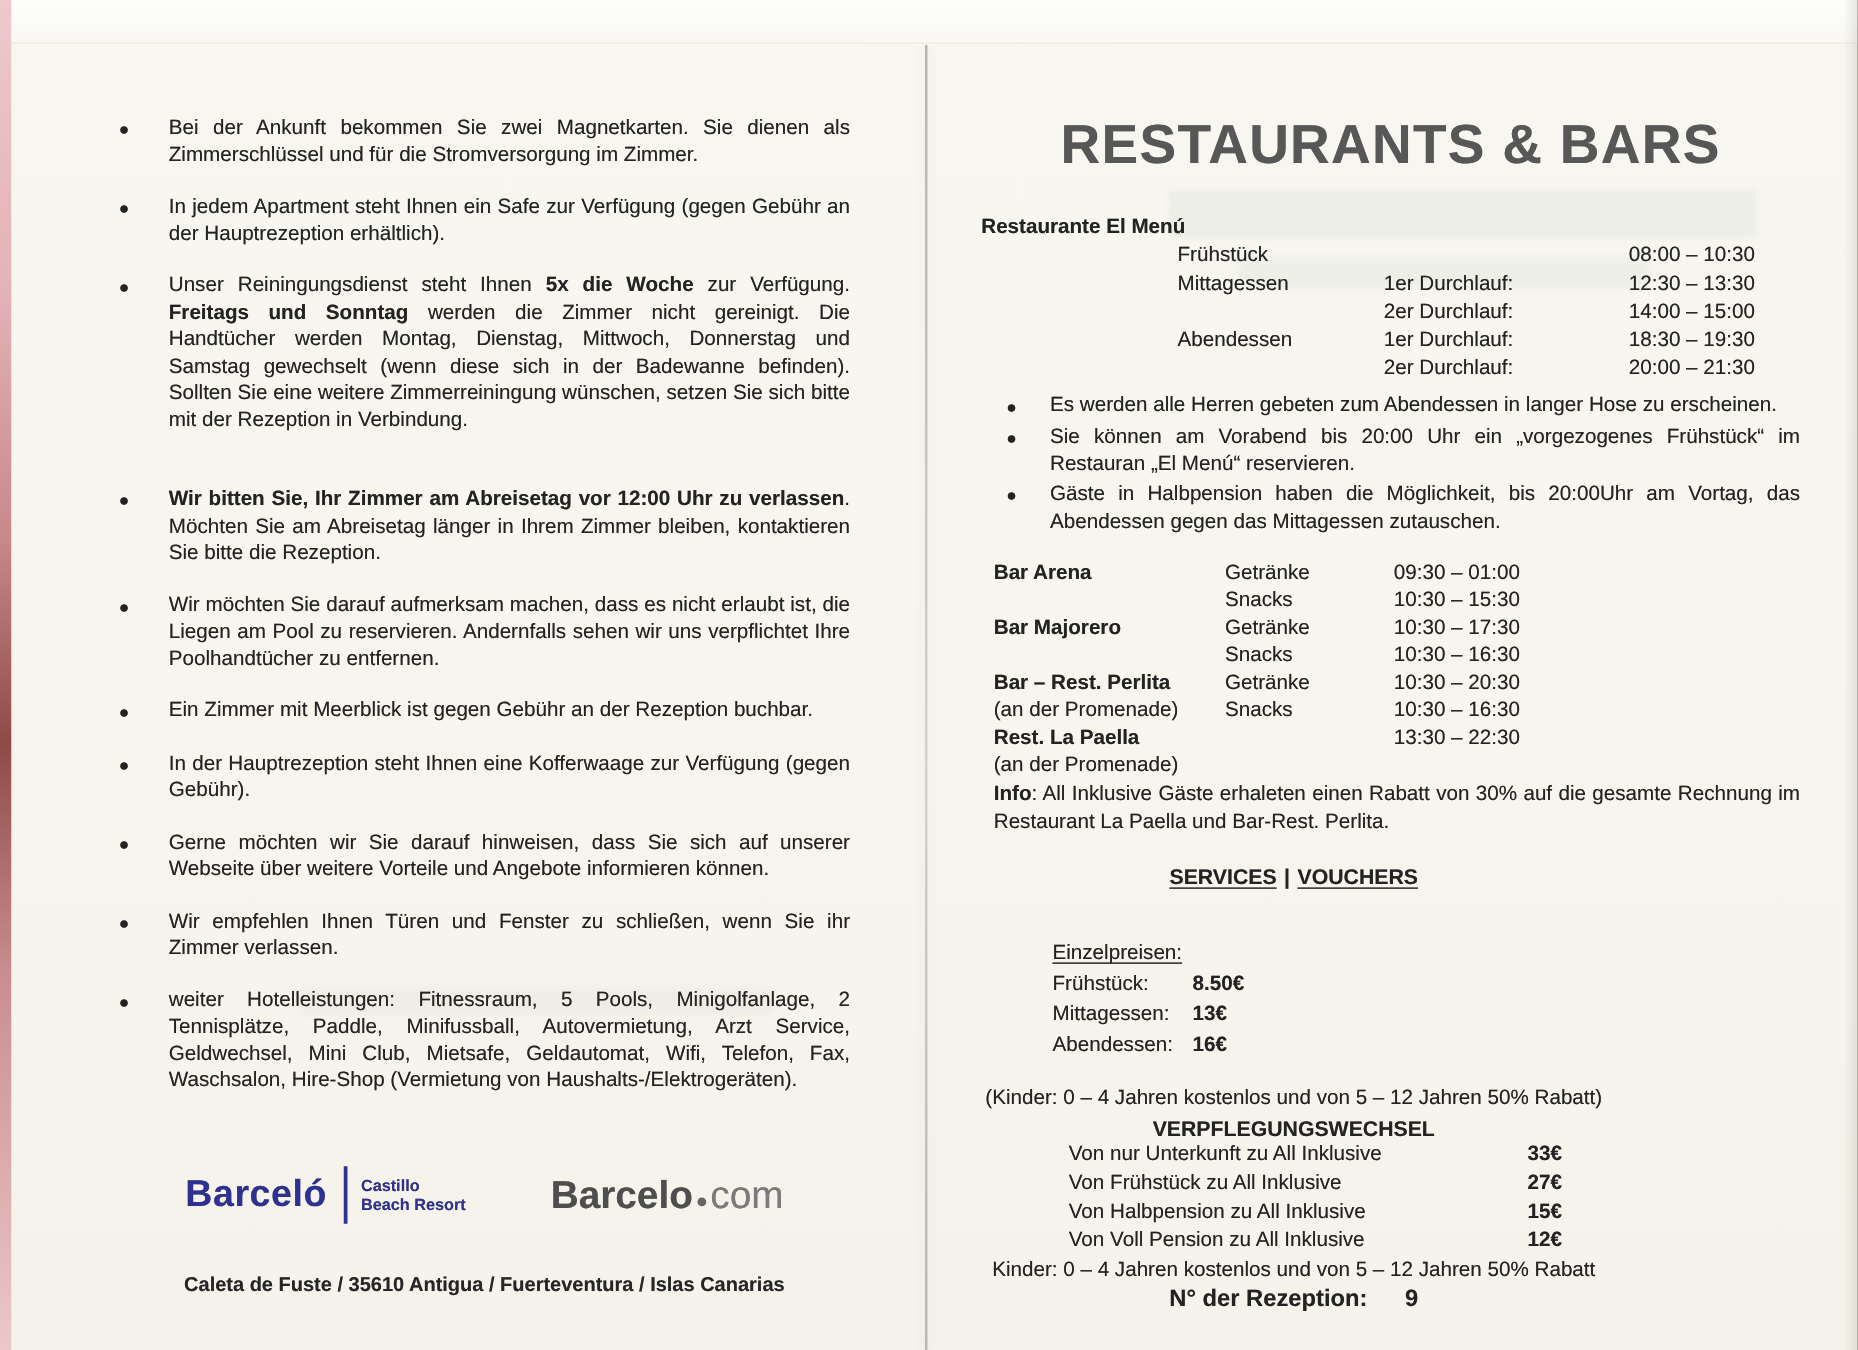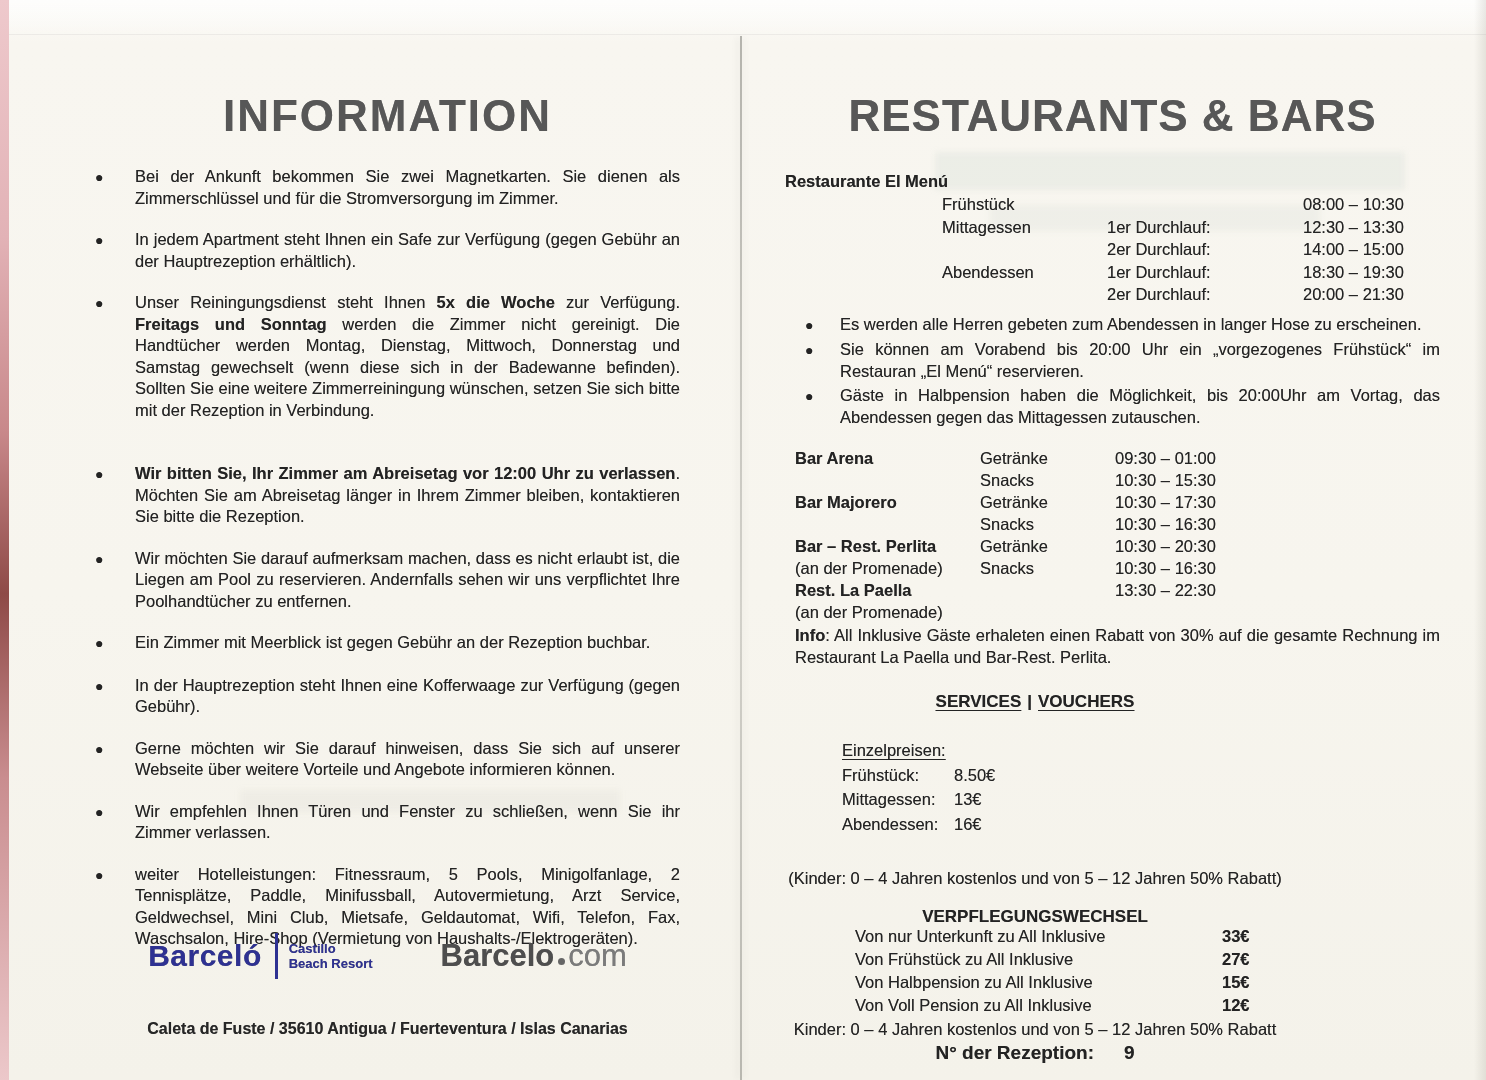--- a/index.html
+++ b/index.html
@@ -53,29 +53,29 @@
   .bars{margin-top:19px;}
   .bars-row{display:grid;grid-template-columns:185px 135px 1fr;padding-left:10px;font-size:16.5px;line-height:22px;}
   .bars-row .nm{font-weight:700;}
   .bars-row .nm.plain{font-weight:400;}
   .info-line{margin-top:1px;font-size:16.5px;line-height:22px;text-align:justify;padding-left:10px;}
   .center-col{width:500px;text-align:center;}
   .svc-head{margin-top:24px;font-weight:700;font-size:17px;}
   .svc-head .u{text-decoration:underline;text-underline-offset:3px;}
   .svc-head .sep{margin:0 6px;}
   .prices{position:relative;height:112px;margin-top:22px;font-size:16.5px;line-height:24.5px;text-align:left;}
-  .col-single{position:absolute;left:57px;top:4px;}
+  .col-single{position:absolute;left:57px;top:16px;}
   .col-single .hd{text-decoration:underline;text-underline-offset:3px;}
   .col-single .lbl{display:inline-block;width:112px;}
-  .col-single .val{font-weight:400;}
+  .col-single .val{font-weight:700;}
   .col-pkg{position:absolute;left:245px;top:0;font-weight:700;}
   .col-pkg .hd{text-decoration:underline;text-underline-offset:3px;}
   .note{font-size:16.5px;line-height:24px;}
   .notes{margin-top:20px;}
-  .vw-head{margin-top:17px;font-weight:700;font-size:17px;}
+  .vw-head{margin-top:4px;font-weight:700;font-size:17px;}
   .vw-row{position:relative;height:23px;font-size:16.5px;text-align:left;}
   .vw-row .lbl{position:absolute;left:70px;}
   .vw-row .val{position:absolute;left:437px;font-weight:600;}
   .vw-kinder{font-size:16.5px;margin-top:1px;}
   .reception{margin-top:3px;font-weight:700;font-size:19px;}
   .reception .num{margin-left:30px;}
 </style>
 </head>
 <body>
 
@@ -83,21 +83,20 @@
 
   <div class="top-edge"></div>
   <div class="edge-strip"></div>
   <div class="fold"></div>
   <div class="right-edge"></div>
   <div class="ghost" style="left:935px;top:152px;width:470px;height:38px;background:rgba(135,168,158,.10);"></div>
   <div class="ghost" style="left:990px;top:205px;width:330px;height:26px;background:rgba(135,168,158,.08);"></div>
   <div class="ghost" style="left:240px;top:790px;width:380px;height:22px;background:rgba(150,150,140,.07);"></div>
 
   <div class="left-page">
-    <div class="page-title">INFORMATION</div>
 
     <div class="bullet">
         <span class="dot">●</span>
         <span class="txt"><span>Bei der Ankunft bekommen Sie zwei Magnetkarten. Sie dienen als Zimmerschlüssel und für die Stromversorgung im Zimmer.</span></span>
       </div>
     <div class="bullet">
         <span class="dot">●</span>
         <span class="txt"><span>In jedem Apartment steht Ihnen ein Safe zur Verfügung (gegen Gebühr an der Hauptrezeption erhältlich).</span></span>
       </div>
     <div class="bullet gap-lg">

